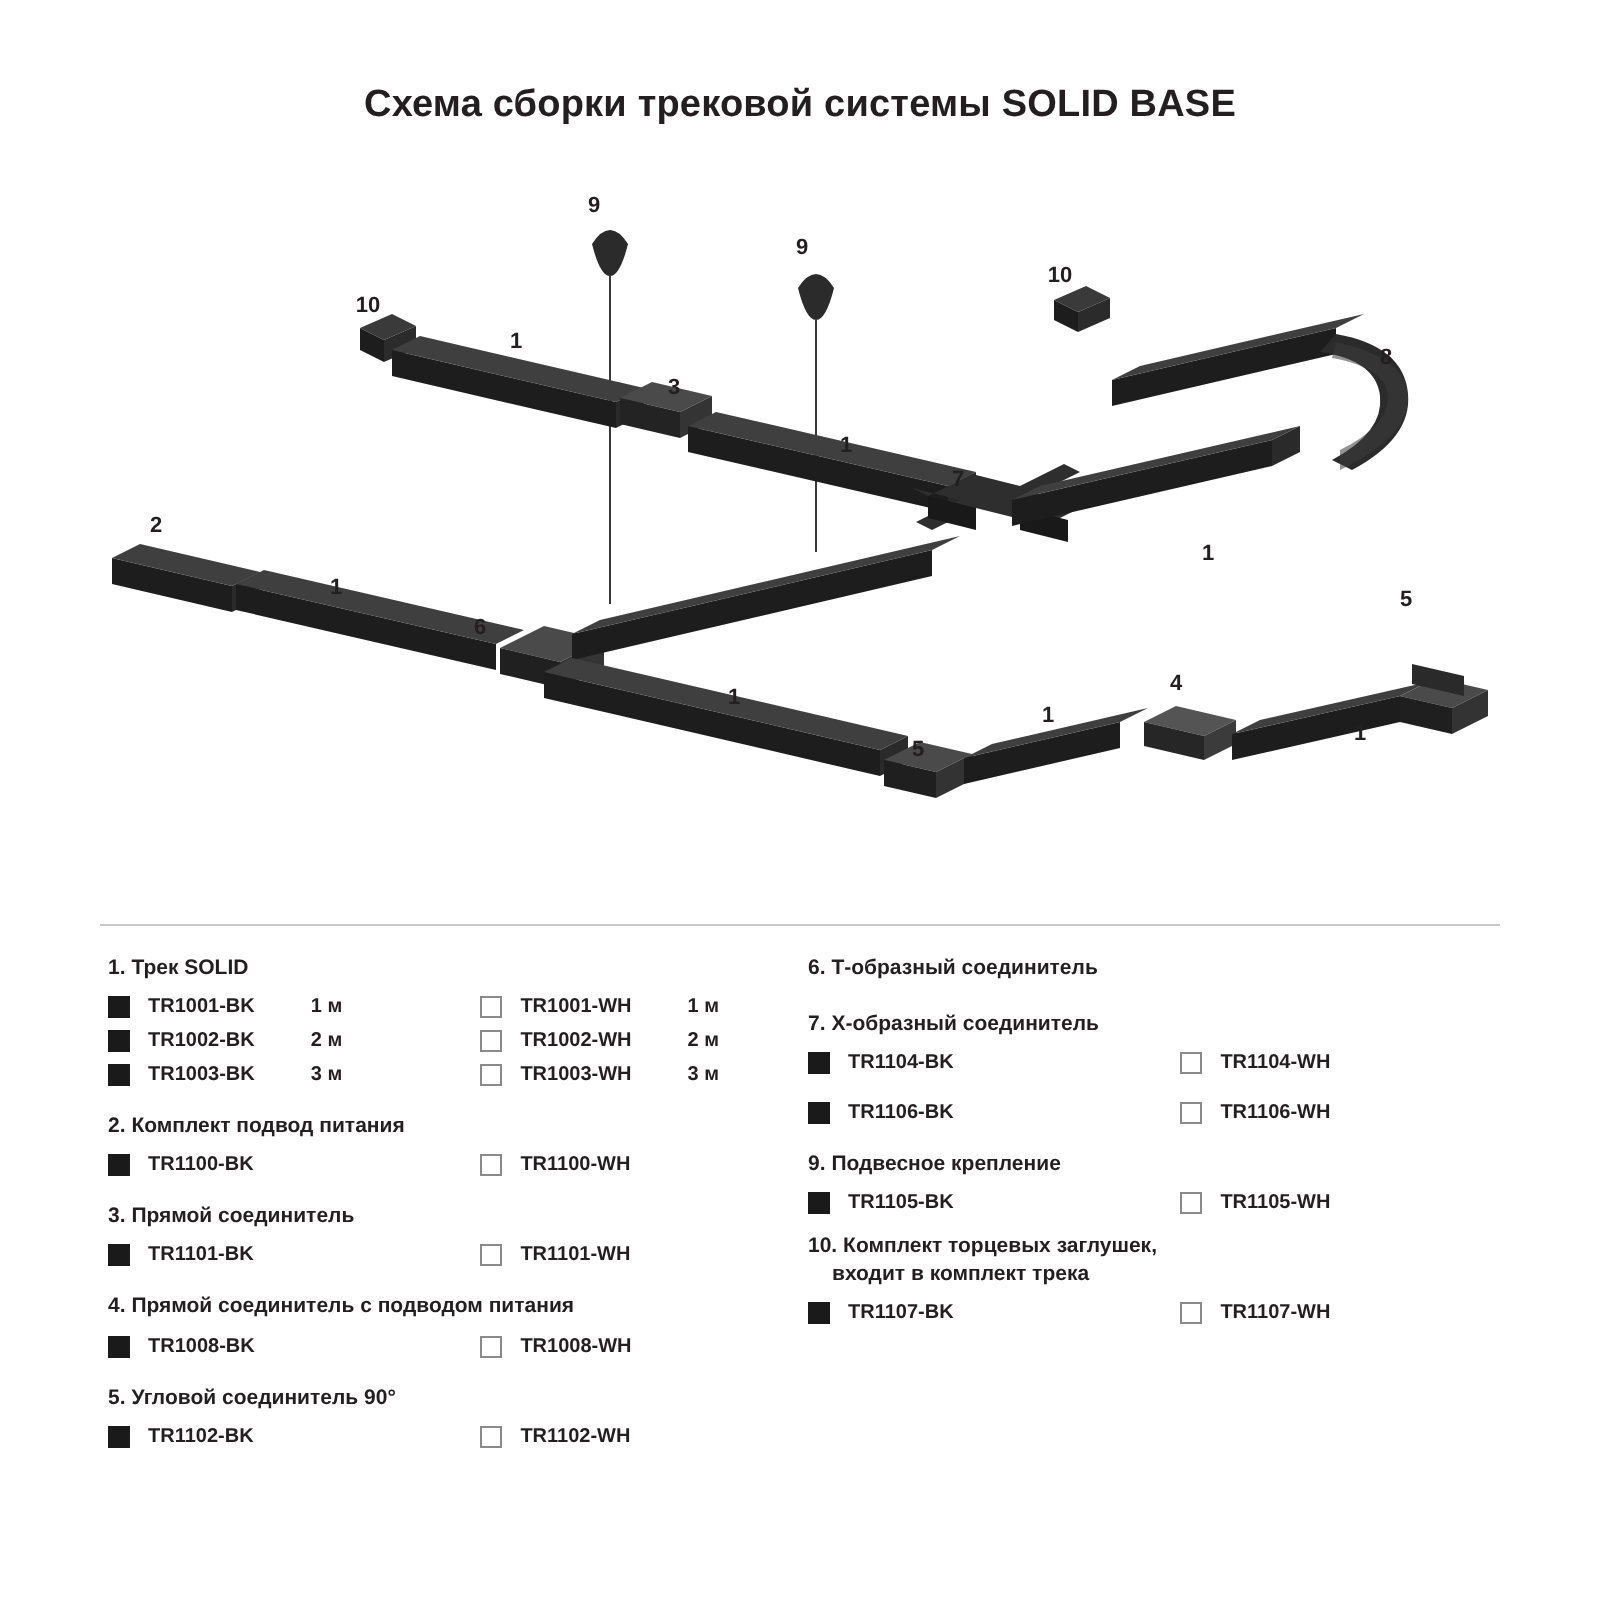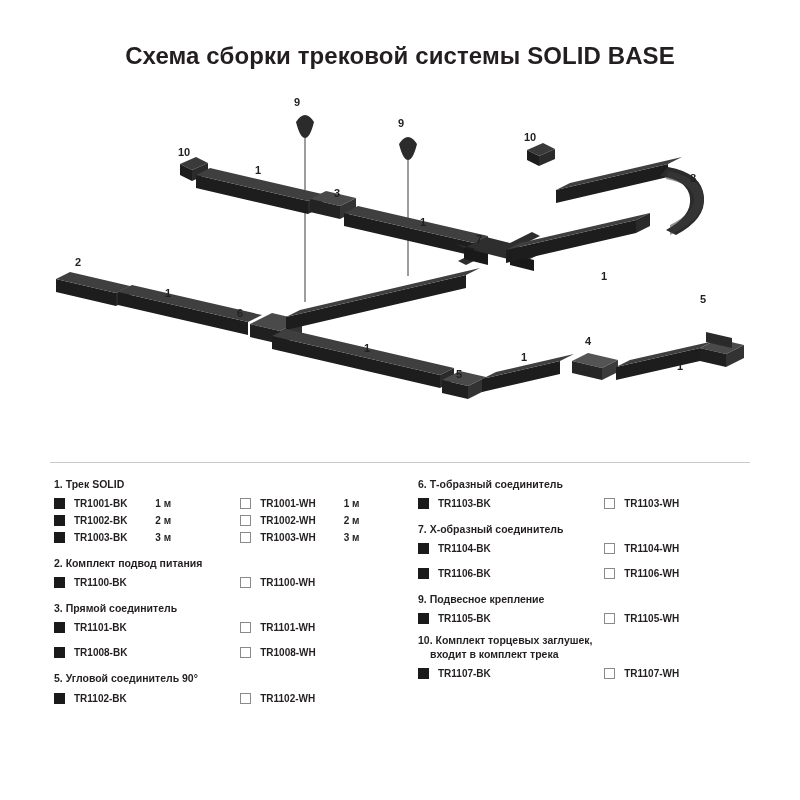--- a/index.html
+++ b/index.html
@@ -19,21 +19,21 @@
     position: relative;
     width: 800px;
     height: 800px;
   }
   .title {
     position: absolute;
     top: 42px;
     left: 0;
     width: 800px;
     text-align: center;
-    font-size: 24px;
+    font-size: 19px;
     font-weight: bold;
     letter-spacing: 0.1px;
     color: #231f20;
   }
   .diagram {
     position: absolute;
     top: 80px;
     left: 0;
     width: 800px;
     height: 380px;
@@ -52,21 +52,21 @@
     left: 0;
     width: 676px;
     height: 310px;
     text-decoration: underline;
   }
   .legend-col {
     position: absolute;
     top: 0;
   }
   .legend-col.left { left: 54px; width: 340px; }
-  .legend-col.right { left: 418px; width: 340px; }
+  .legend-col.right { left: 404px; width: 340px; }
 
   .group { margin-bottom: 0px; }
   .group-title {
     font-size: 10.5px;
     font-weight: bold;
     color: #231f20;
     margin-bottom: 7px;
     line-height: 1.25;
   }
   .group-title .sub {
@@ -337,20 +337,24 @@
           </div>
           <div class="cell c2">
             <span class="sw white"></span>
             <span class="code">TR1101-WH</span>
           </div>
         </div>
       </div>
       <div class="spacer-8"></div>
 
       <div class="group">
+        <div class="group-title">
+          <span>4.</span>
+          <span>Прямой соединитель с подводом питания</span>
+        </div>
         <div class="row">
           <div class="cell c1">
             <span class="sw black"></span>
             <span class="code">TR1008-BK</span>
           </div>
           <div class="cell c2">
             <span class="sw white"></span>
             <span class="code">TR1008-WH</span>
           </div>
         </div>
@@ -375,30 +379,20 @@
       </div>
 
     </div>
 
     <div class="legend-col right">
 
       <div class="group">
         <div class="group-title">
           <span>6.</span>
           <span>Т-образный соединитель</span>
-        </div>
-        <div class="row">
-          <div class="cell c1">
-            <span class="sw black"></span>
-            <span class="code">TR1103-BK</span>
-          </div>
-          <div class="cell c2">
-            <span class="sw white"></span>
-            <span class="code">TR1103-WH</span>
-          </div>
         </div>
       </div>
       <div class="spacer-8"></div>
 
       <div class="group">
         <div class="group-title">
           <span>7.</span>
           <span>Х-образный соединитель</span>
         </div>
         <div class="row">

